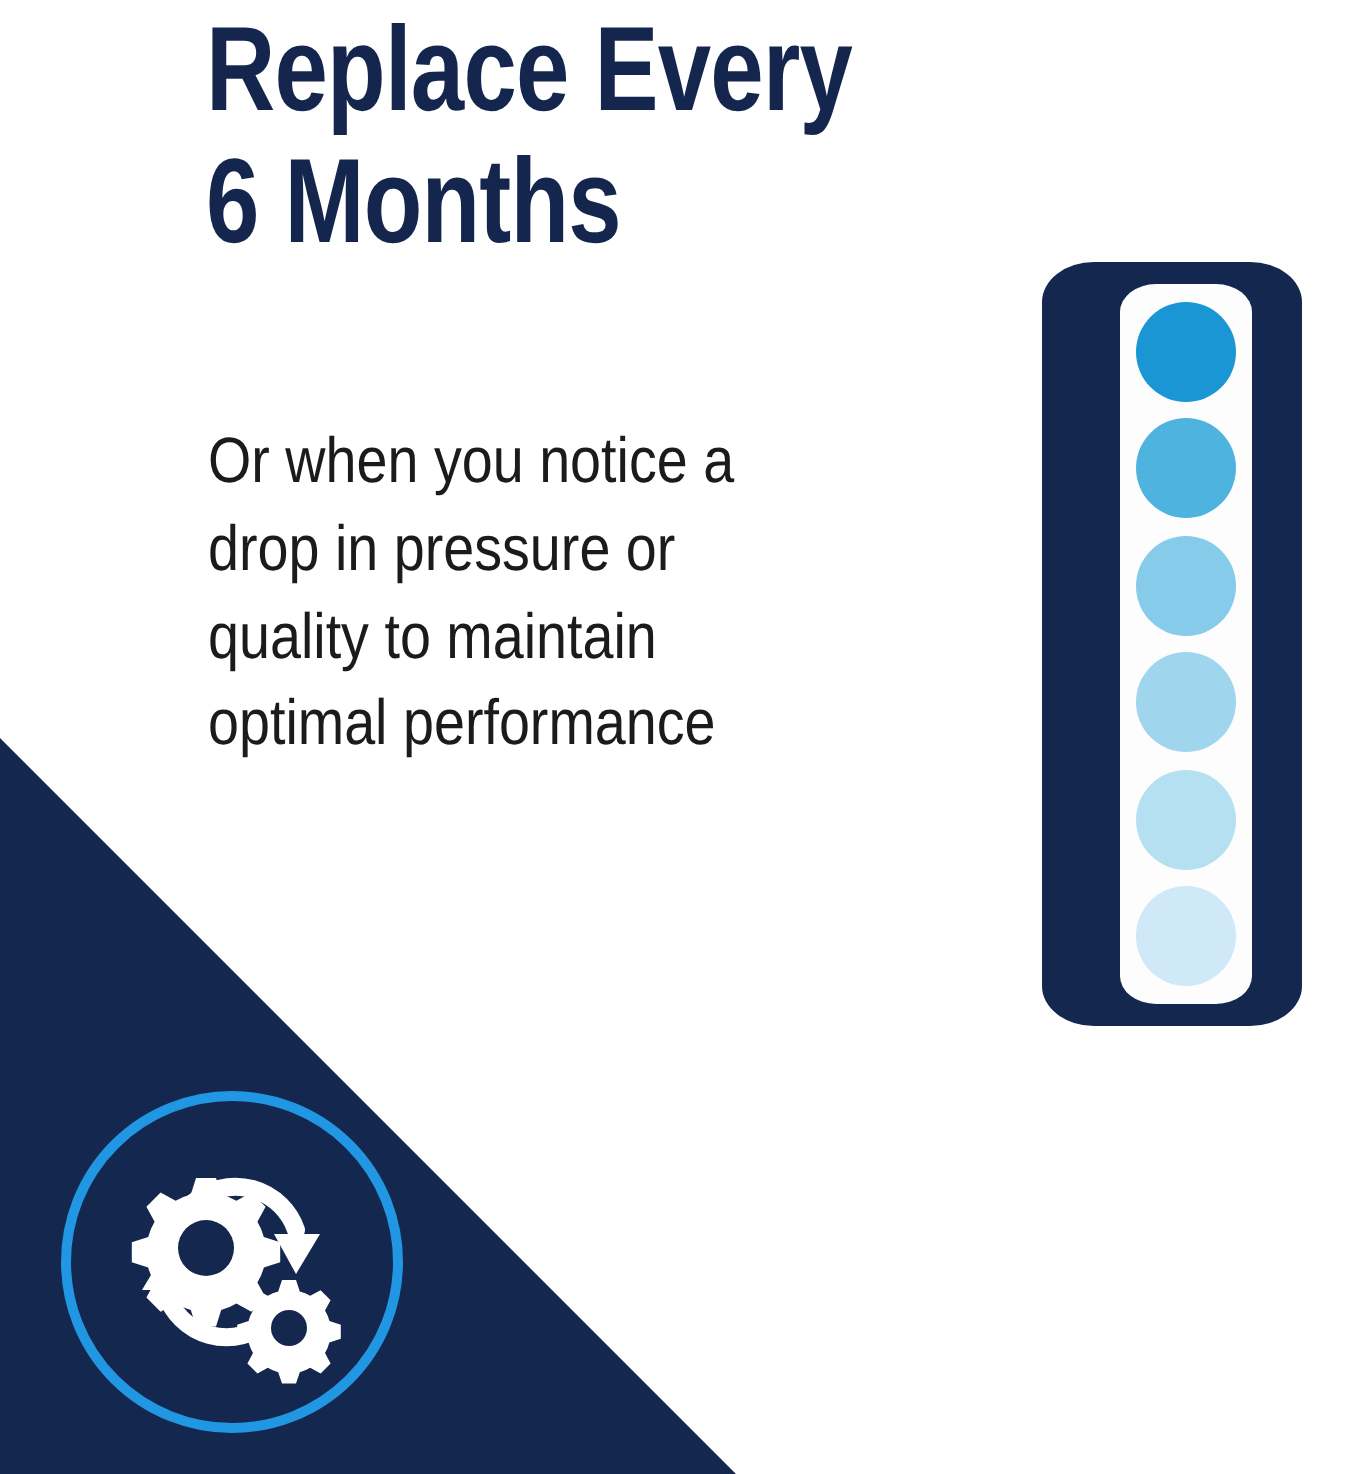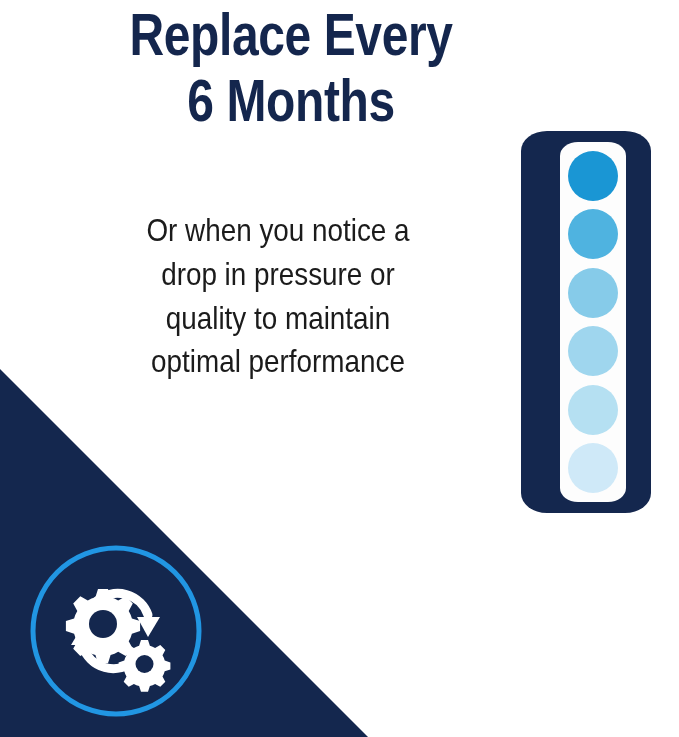--- a/index.html
+++ b/index.html
@@ -9,21 +9,20 @@
   }
   body {
     font-family: "Liberation Sans", sans-serif;
   }
   #canvas {
     position: relative;
     width: 679px;
     height: 737px;
     background: #ffffff;
     overflow: hidden;
-    text-align: center;
   }
 
   
   .headline {
     position: absolute;
     left: 103px;
     top: 2px;
     width: 470px;
     color: #14264d;
     font-family: "Liberation Sans Narrow", "Liberation Sans", sans-serif;

